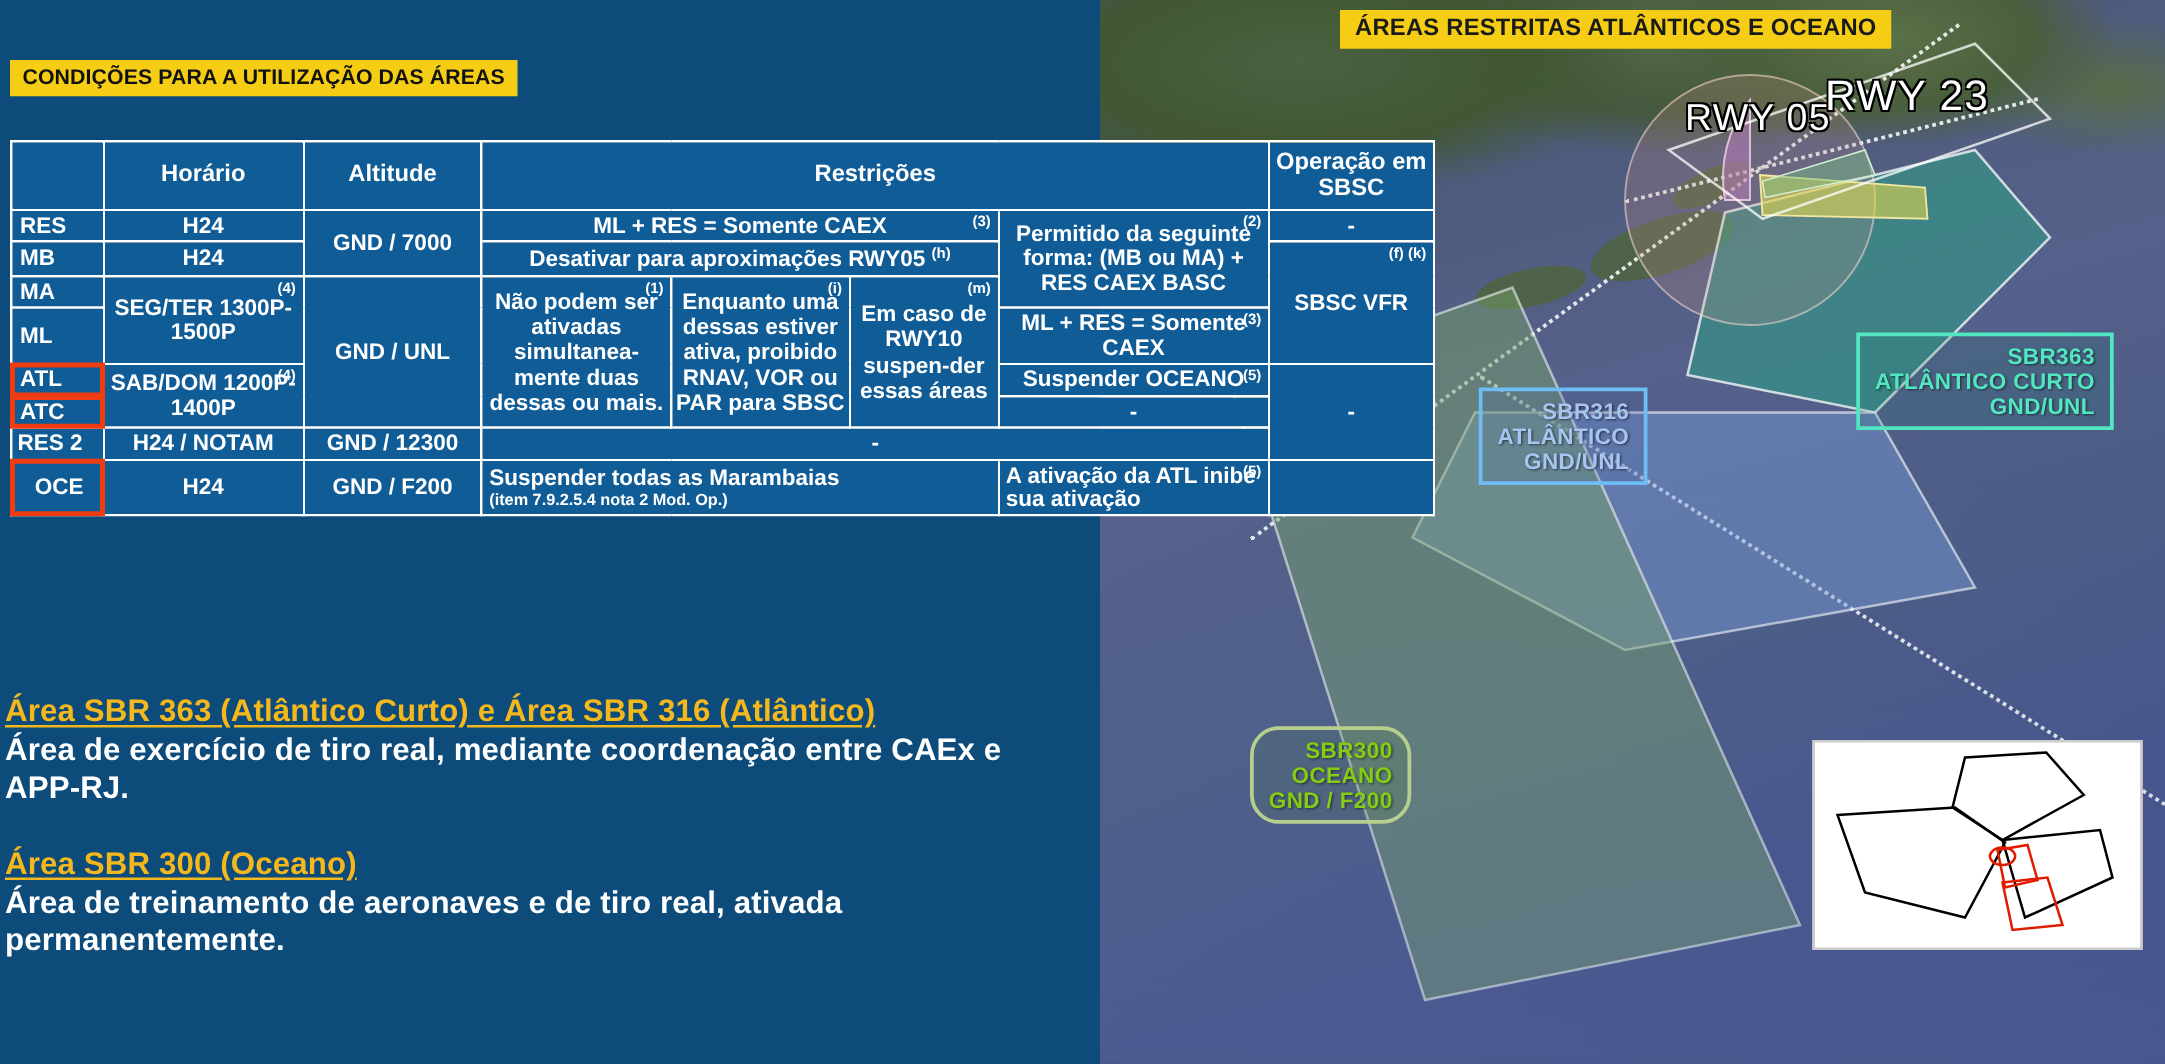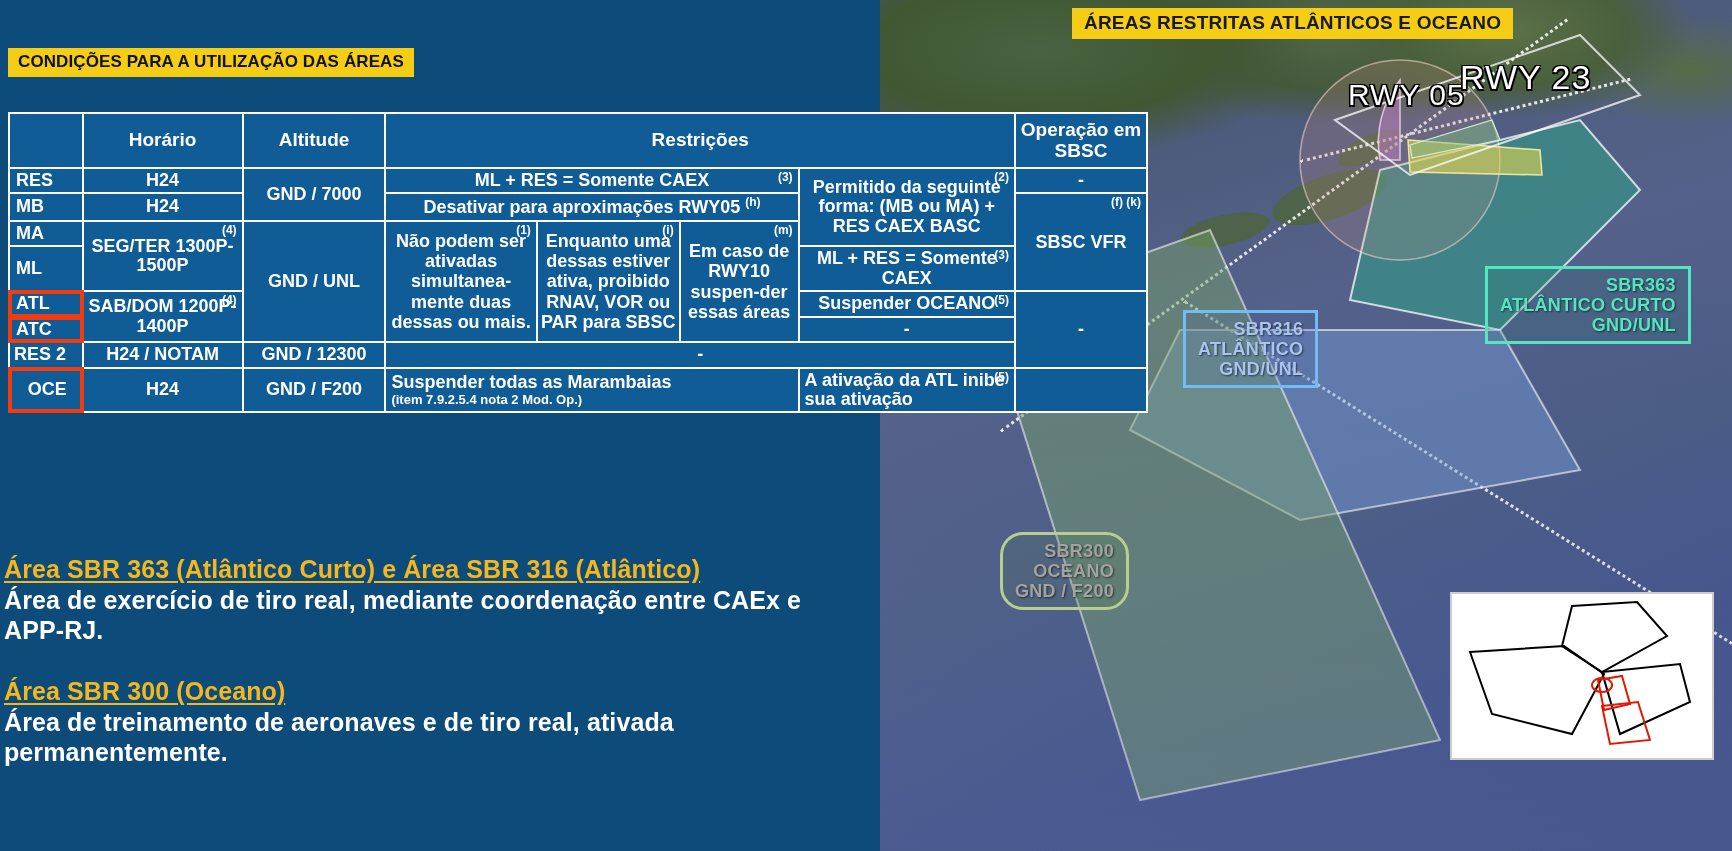--- a/index.html
+++ b/index.html
@@ -70,21 +70,21 @@
     text-align: right;
     font-weight: bold;
     font-size: 18px;
     line-height: 1.12;
     letter-spacing: .3px;
     text-shadow: 1px 1px 2px rgba(0,0,0,.55);
     white-space: pre-line;
   }
   #label-sbr363 { left: 1485px; top: 266px; color: #52e7c0; border-color: #52e7c0; background: rgba(40,120,110,.18); }
   #label-sbr316 { left: 1183px; top: 310px; color: #a8c4f0; border-color: #6fbdf5; background: rgba(70,100,160,.20); }
-  #label-sbr300 { left: 1000px; top: 532px; color: #a3a3a3; border-color: #b6cf8e; background: rgba(90,130,70,.18); border-radius: 23px; }
+  #label-sbr300 { left: 1000px; top: 581px; color: #84cc16; border-color: #b6cf8e; background: rgba(90,130,70,.18); border-radius: 23px; }
 
   .rwy-label {
     position: absolute;
     color: #ffffff;
     font-size: 30px;
     font-weight: normal;
     letter-spacing: 1px;
     text-shadow: 1.5px 1.5px 0 #000, -1.5px 1.5px 0 #000, 1.5px -1.5px 0 #000, -1.5px -1.5px 0 #000;
   }
   #rwy05 { left: 1348px; top: 78px; }

